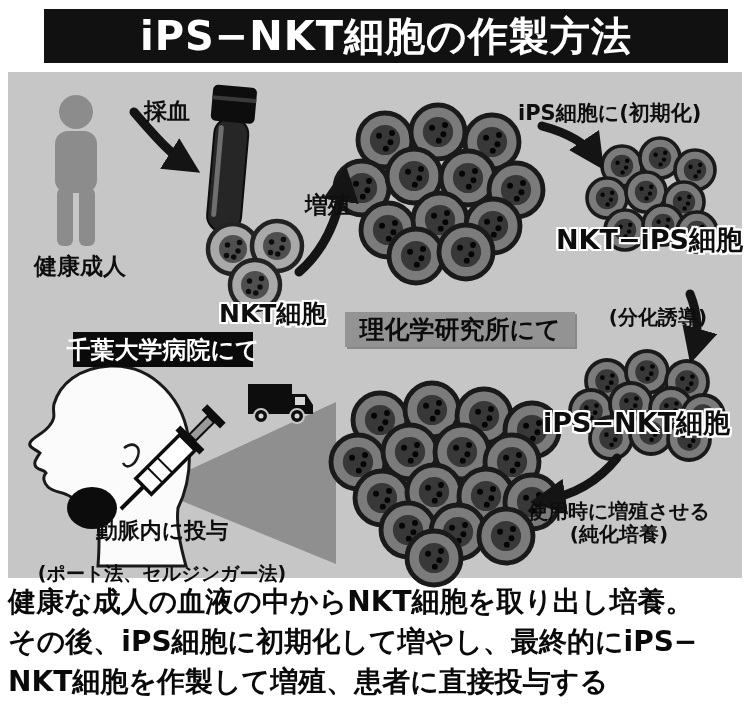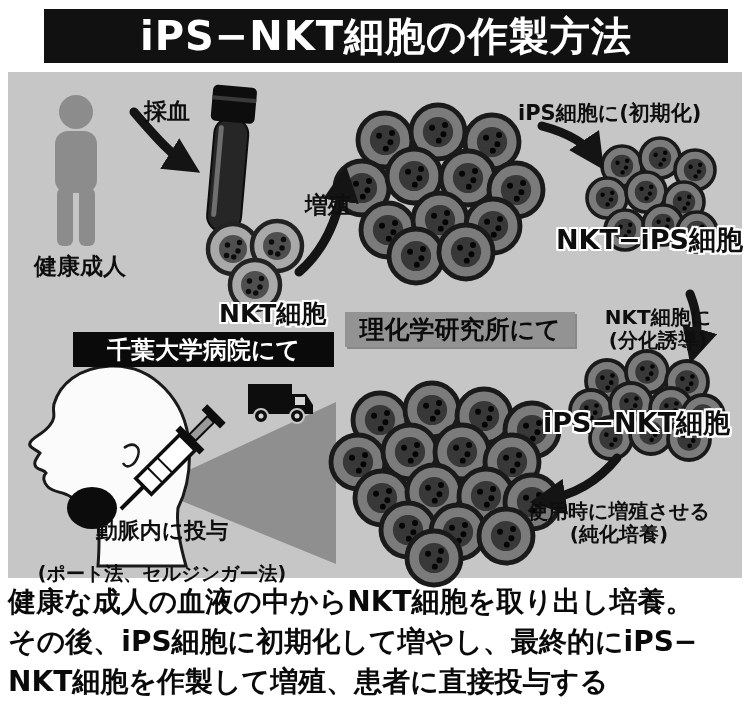--- a/index.html
+++ b/index.html
@@ -26,21 +26,21 @@
   }
   .center{text-align:center;}
   .riken-box{
     position:absolute;left:345px;top:312px;width:230px;height:35px;
     background:var(--riken-box-bg,#939393);
     display:flex;align-items:center;justify-content:center;
     font-size:25px;font-weight:700;color:#0b0b0b;white-space:nowrap;
     box-shadow:2px 2px 0 rgba(60,60,60,.45);
   }
   .chiba-box{
-    position:absolute;left:73px;top:332px;width:261px;height:35px;
+    position:absolute;left:73px;top:332px;width:180px;height:35px;
     background:var(--chiba-box-bg,#0a0a0a);color:var(--chiba-box-text,#ffffff);
     display:flex;align-items:center;justify-content:center;
     font-size:24px;font-weight:700;white-space:nowrap;
   }
   .caption{
     position:absolute;left:8px;top:582px;width:738px;color:#0a0a0a;
     font-size:28px;font-weight:600;line-height:40px;white-space:nowrap;
   }
 </style>
 </head>
@@ -206,21 +206,20 @@
 
   <div class="lbl halo" style="left:193px;top:300px;font-size:25px;margin-left:26px;">NKT細胞</div>
 
   <div class="lbl" style="left:305px;top:192px;font-size:23px;">増殖</div>
 
   <div class="lbl" style="left:518px;top:101px;font-size:21px;">iPS細胞に(初期化)</div>
 
   <div class="lbl halo" style="left:556px;top:224px;font-size:27px;">NKT−iPS細胞</div>
 
   <div class="lbl center" style="left:592px;top:306px;width:132px;font-size:20px;">
-    <div>NKT細胞に</div>
     <div>(分化誘導)</div>
   </div>
 
   <div class="lbl halo" style="left:543px;top:407px;font-size:27px;">iPS−NKT細胞</div>
 
   <div class="lbl center" style="left:510px;top:500px;width:218px;font-size:20px;">
     <div>使用時に増殖させる</div>
     <div>(純化培養)</div>
   </div>
 

